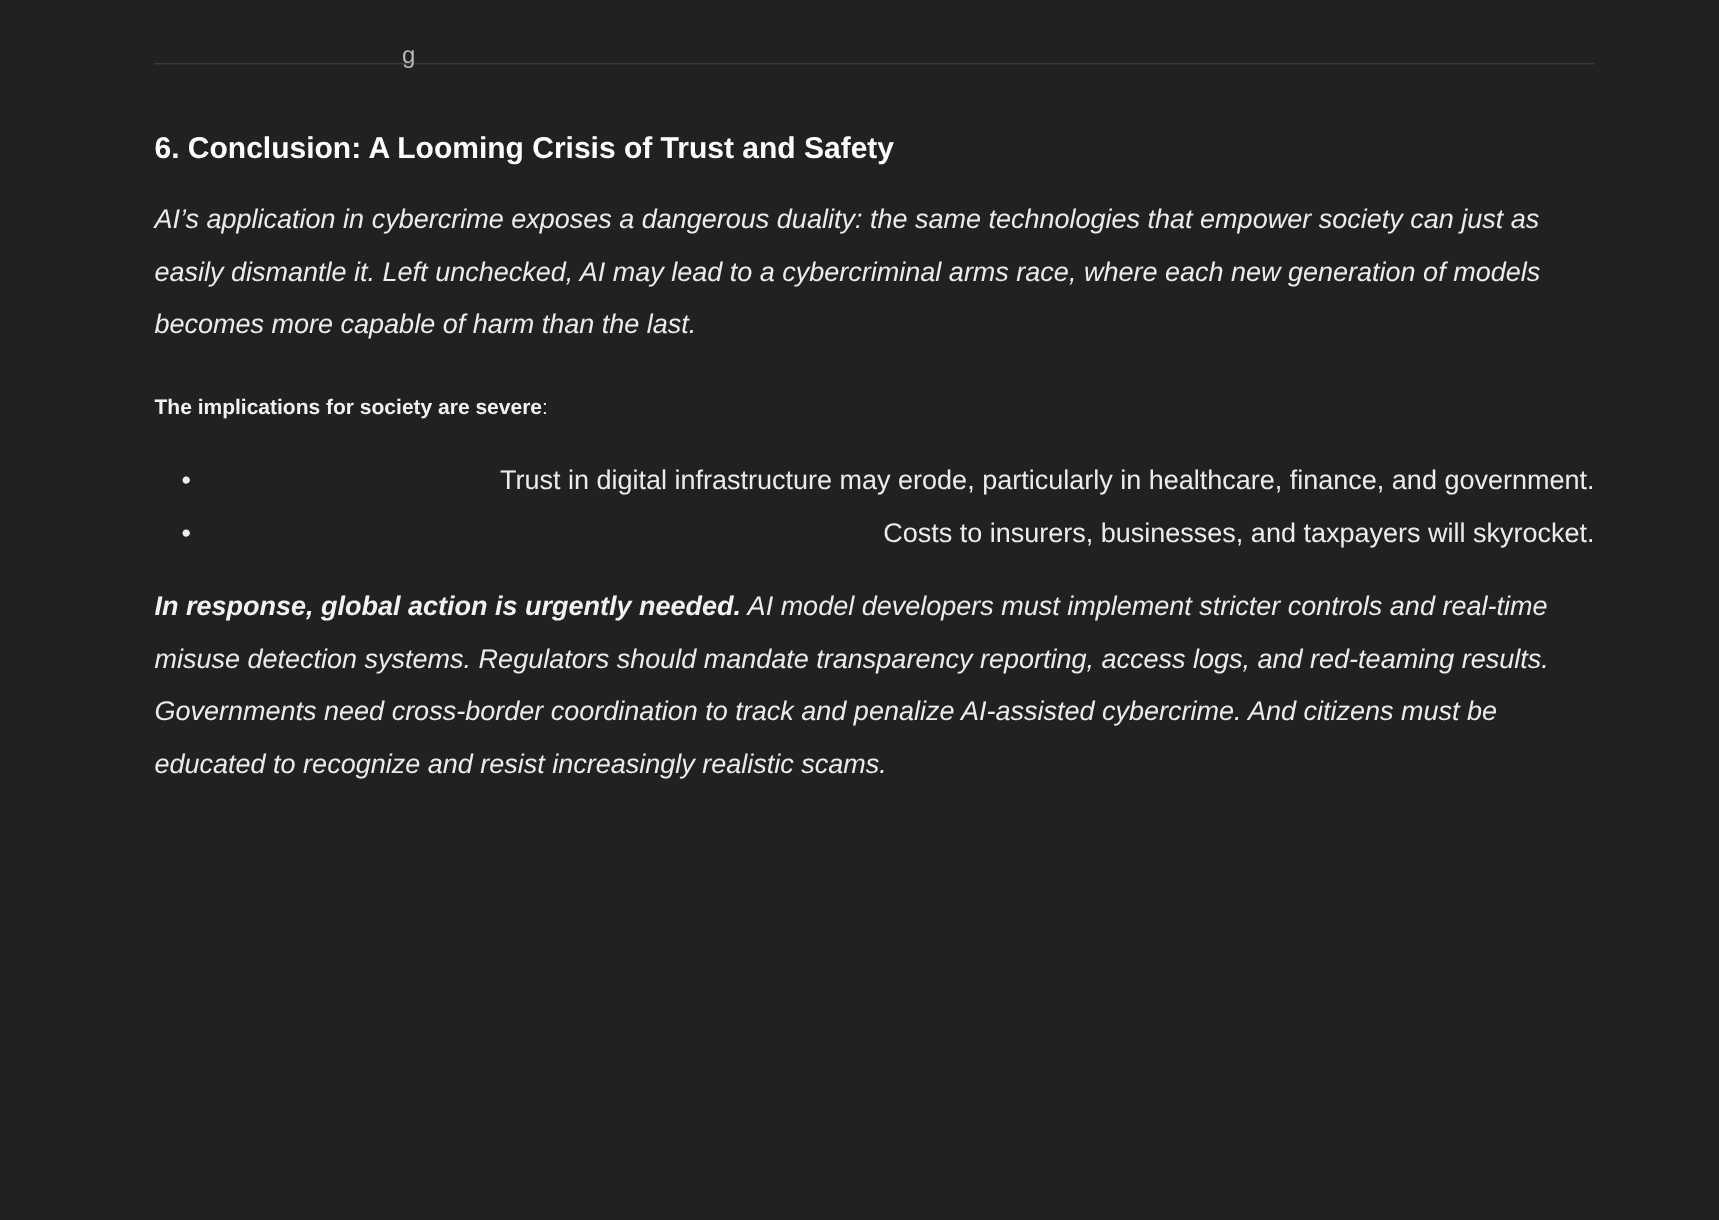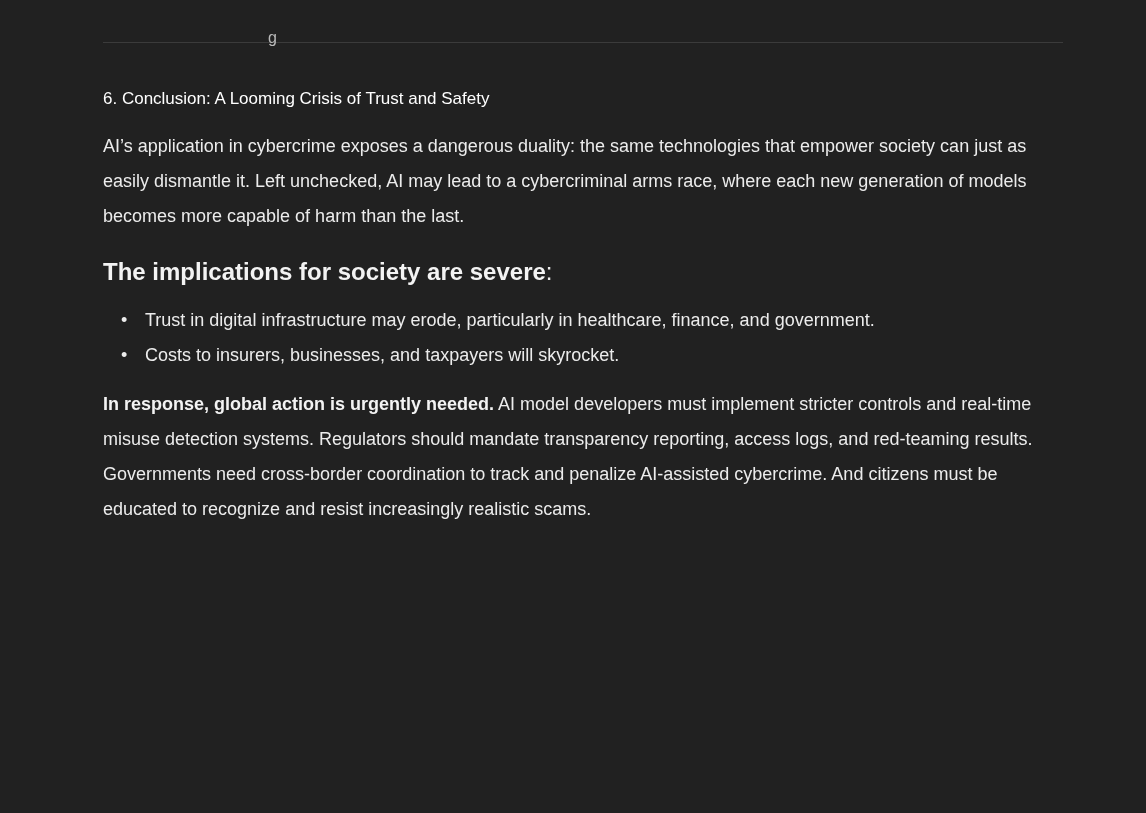--- a/index.html
+++ b/index.html
@@ -33,44 +33,46 @@
     pointer-events: none;
   }
   hr.divider {
     border: none;
     border-top: 1px solid #3b3b3b;
     margin: 42px 0 0 0;
     height: 0;
   }
   h3.section-heading {
     color: #ffffff;
-    font-size: 17px;
+    font-size: 20px;
     line-height: 26px;
-    font-weight: 400;
+    font-weight: 700;
     margin: 43px 0 17px 0;
   }
   p.para {
     font-size: 18px;
     line-height: 35px;
     margin: 0 0 20px 0;
     font-weight: 400;
+    font-style: italic;
   }
   p.lead-para {
-    font-size: 24px;
+    font-size: 14px;
     line-height: 35px;
     margin: 1px 0 14px 0;
   }
   .bold {
     font-weight: 700;
     color: #f3f3f3;
   }
   ul.bullet-list {
     list-style: none;
     margin: 12px 0 14px 0;
     padding: 0 0 0 42px;
+    text-align: right;
   }
   ul.bullet-list li {
     position: relative;
     font-size: 18px;
     line-height: 35px;
     margin: 0;
   }
   ul.bullet-list li::before {
     content: "\2022";
     position: absolute;

